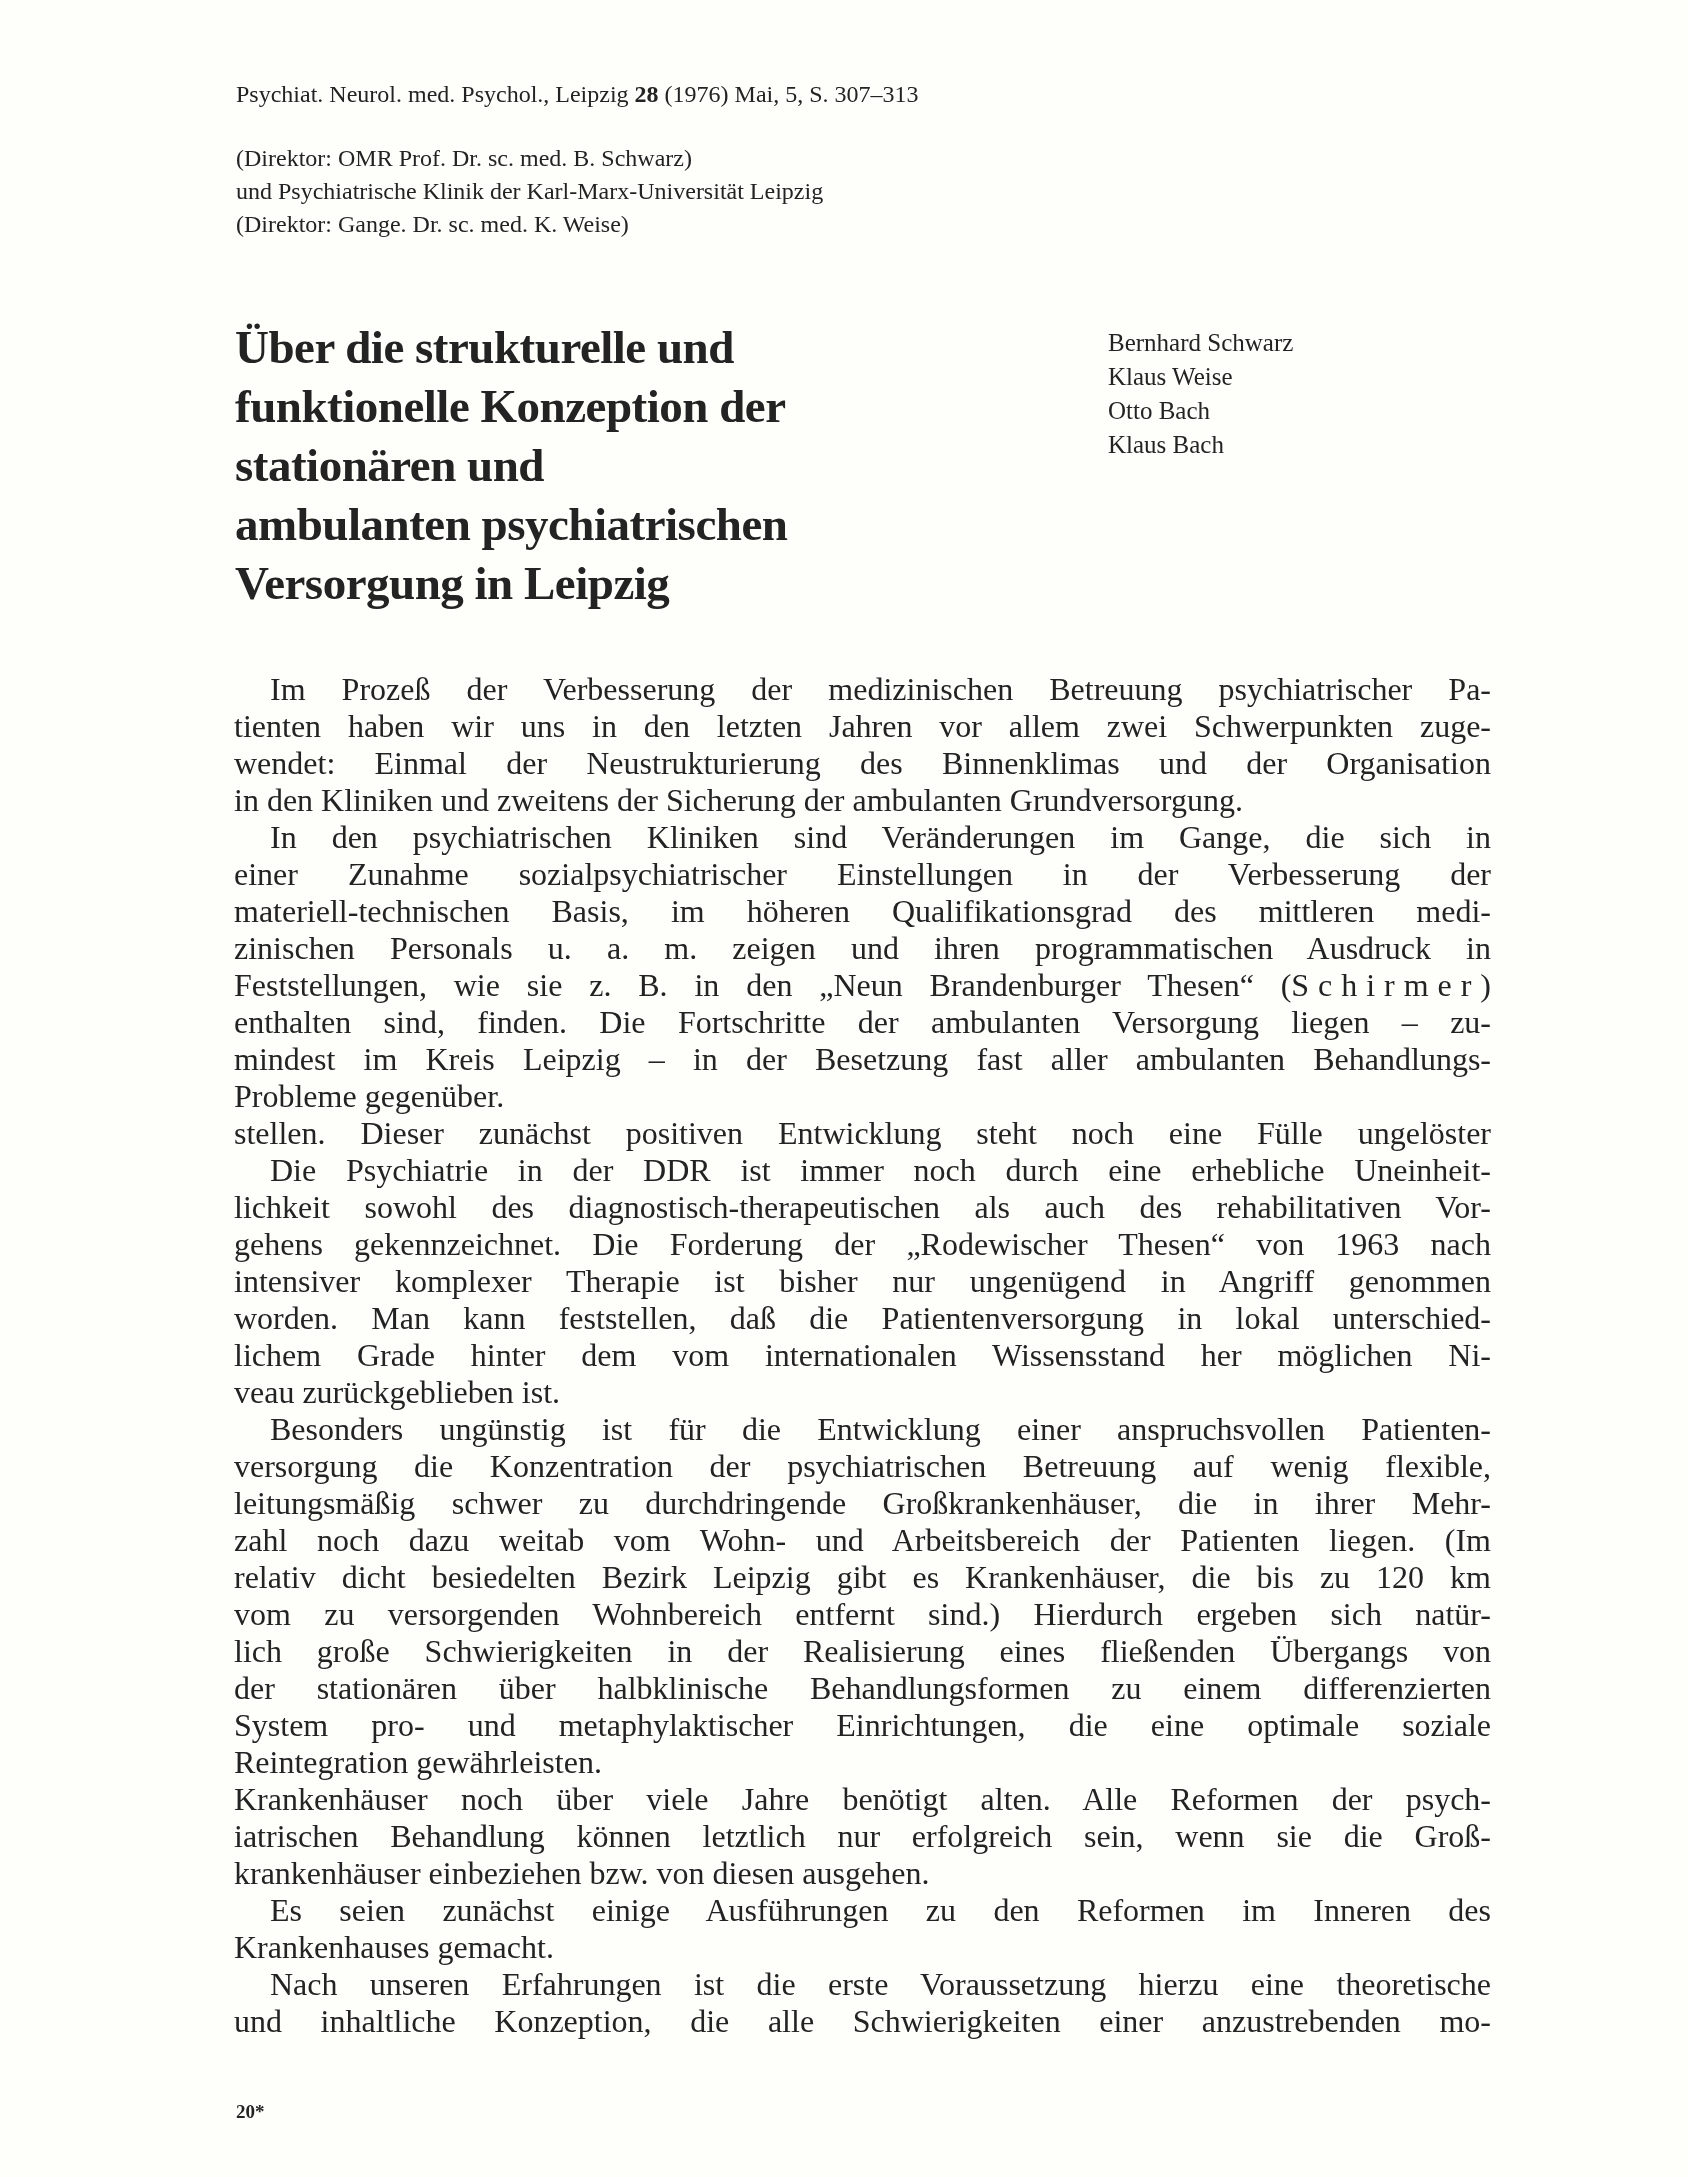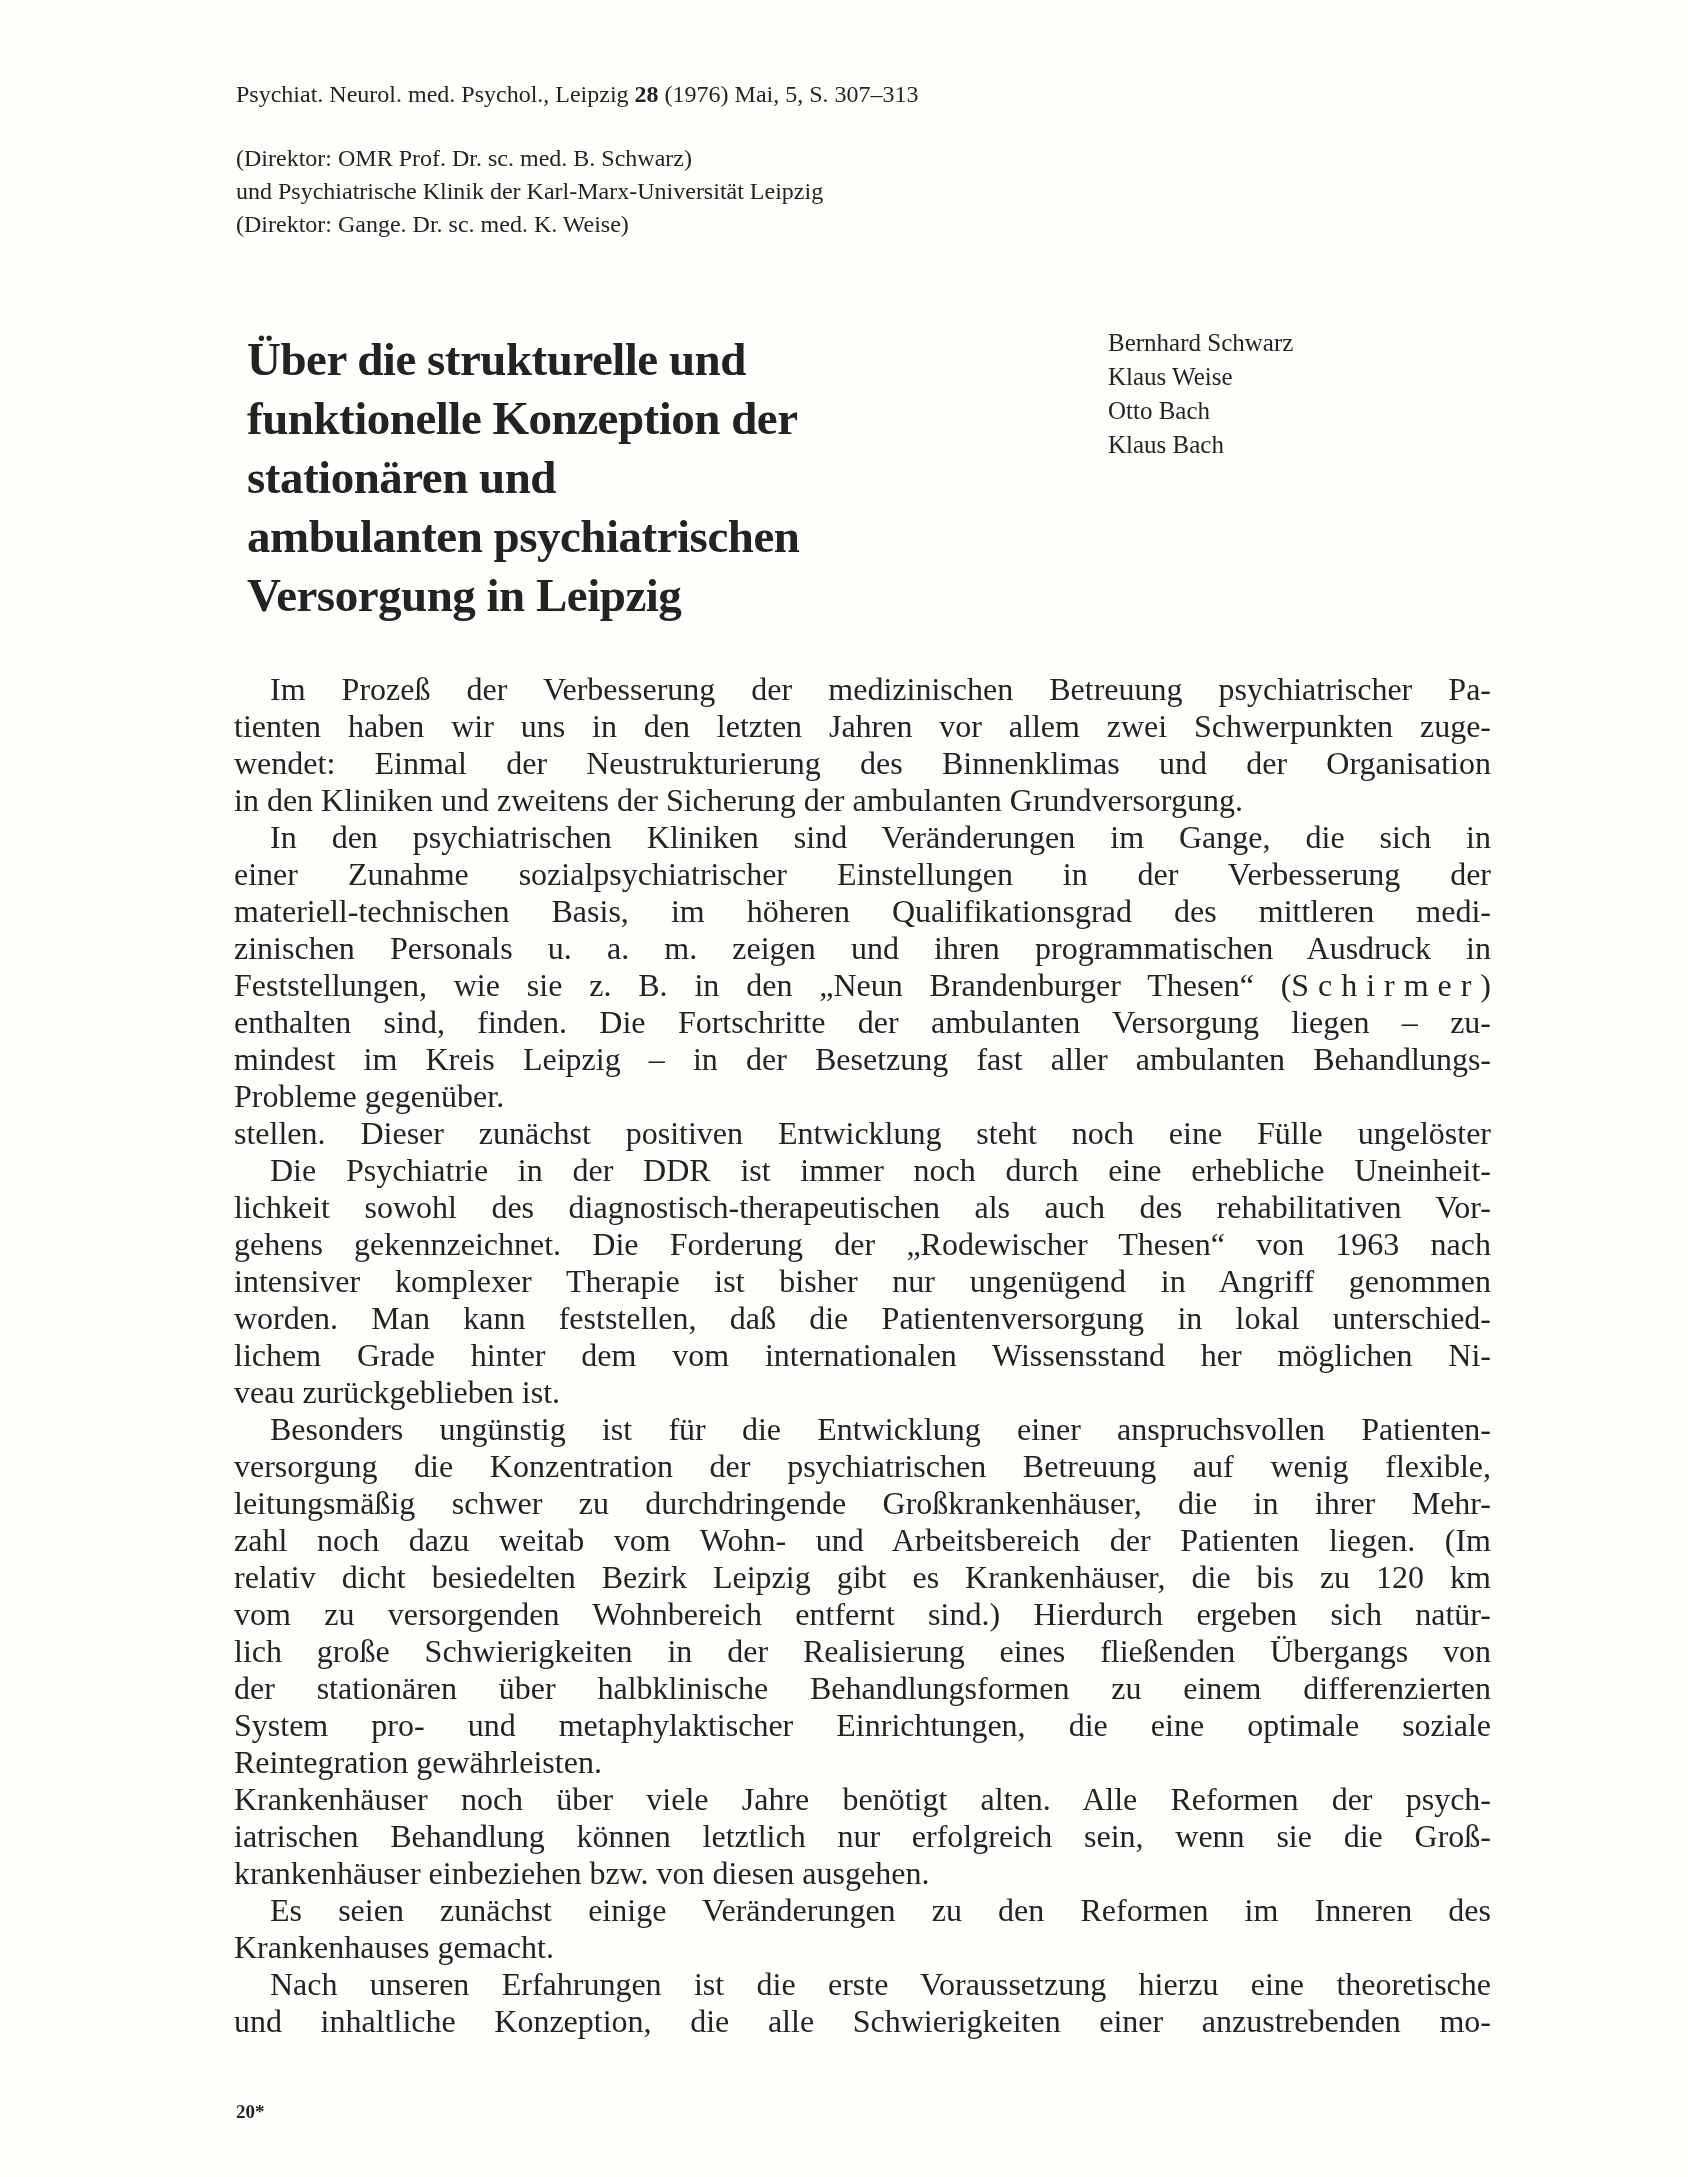--- a/index.html
+++ b/index.html
@@ -21,21 +21,21 @@
   #affiliation {
     left: 236px; top: 142px;
     font-size: 24px; line-height: 33px;
   }
   #affiliation div { white-space: nowrap; }
   #title {
     left: 235px; top: 318px;
     font-size: 47px; line-height: 59px;
     font-weight: bold;
     letter-spacing: -0.5px;
-    margin: 12px;
+    margin: 0;
   }
   #title div { white-space: nowrap; }
   #authors {
     left: 1108px; top: 326px;
     font-size: 25px; line-height: 34px;
   }
   #authors div { white-space: nowrap; }
   #body-text {
     left: 234px; top: 671px;
     width: 1257px;
@@ -121,21 +121,21 @@
       <div class="line">der stationären über halbklinische Behandlungsformen zu einem differenzierten</div>
       <div class="line">System pro- und metaphylaktischer Einrichtungen, die eine optimale soziale</div>
       <div class="line last">Reintegration gewährleisten.</div>
     </div>
     <div>
       <div class="line">Krankenhäuser noch über viele Jahre benötigt alten. Alle Reformen der psych-</div>
       <div class="line">iatrischen Behandlung können letztlich nur erfolgreich sein, wenn sie die Groß-</div>
       <div class="line last">krankenhäuser einbeziehen bzw. von diesen ausgehen.</div>
     </div>
     <div>
-      <div class="line indent">Es seien zunächst einige Veränderungen zu den Reformen im Inneren des</div>
+      <div class="line indent">Es seien zunächst einige Ausführungen zu den Reformen im Inneren des</div>
       <div class="line last">Krankenhauses gemacht.</div>
     </div>
     <div>
       <div class="line indent">Nach unseren Erfahrungen ist die erste Voraussetzung hierzu eine theoretische</div>
       <div class="line">und inhaltliche Konzeption, die alle Schwierigkeiten einer anzustrebenden mo-</div>
     </div>
   </div>
 
 <div id="page-number" class="abs">20*</div>
 

